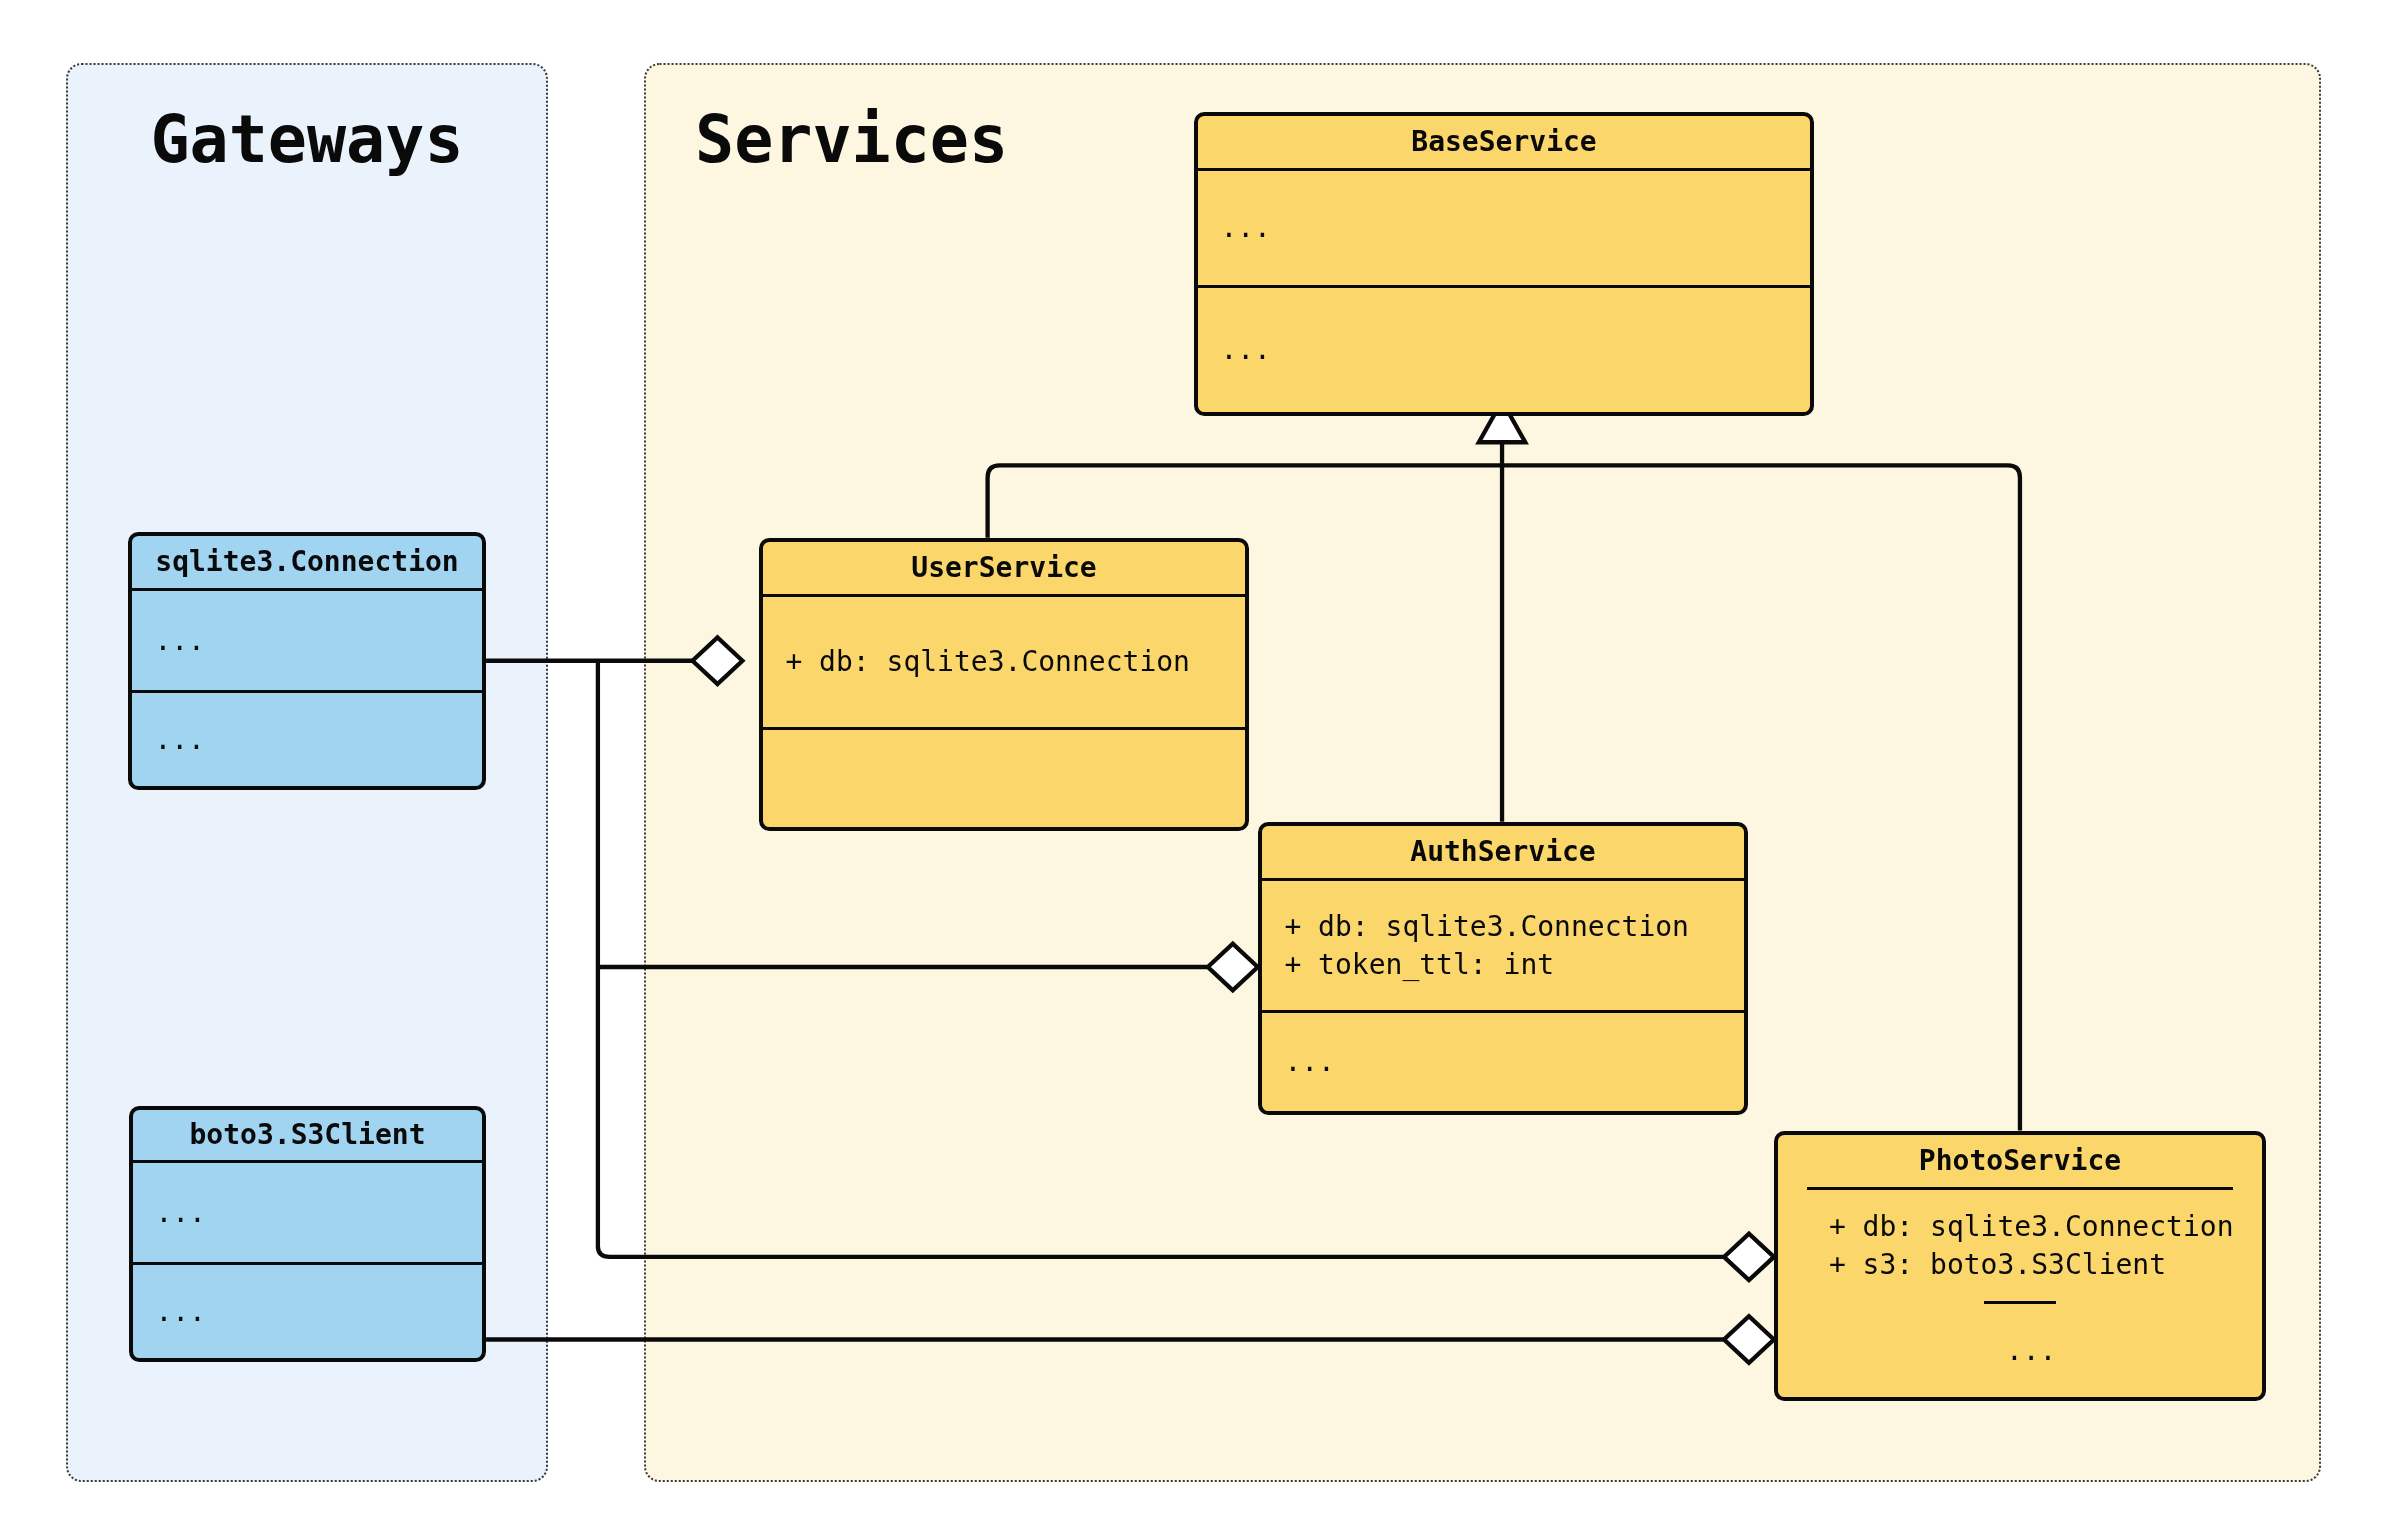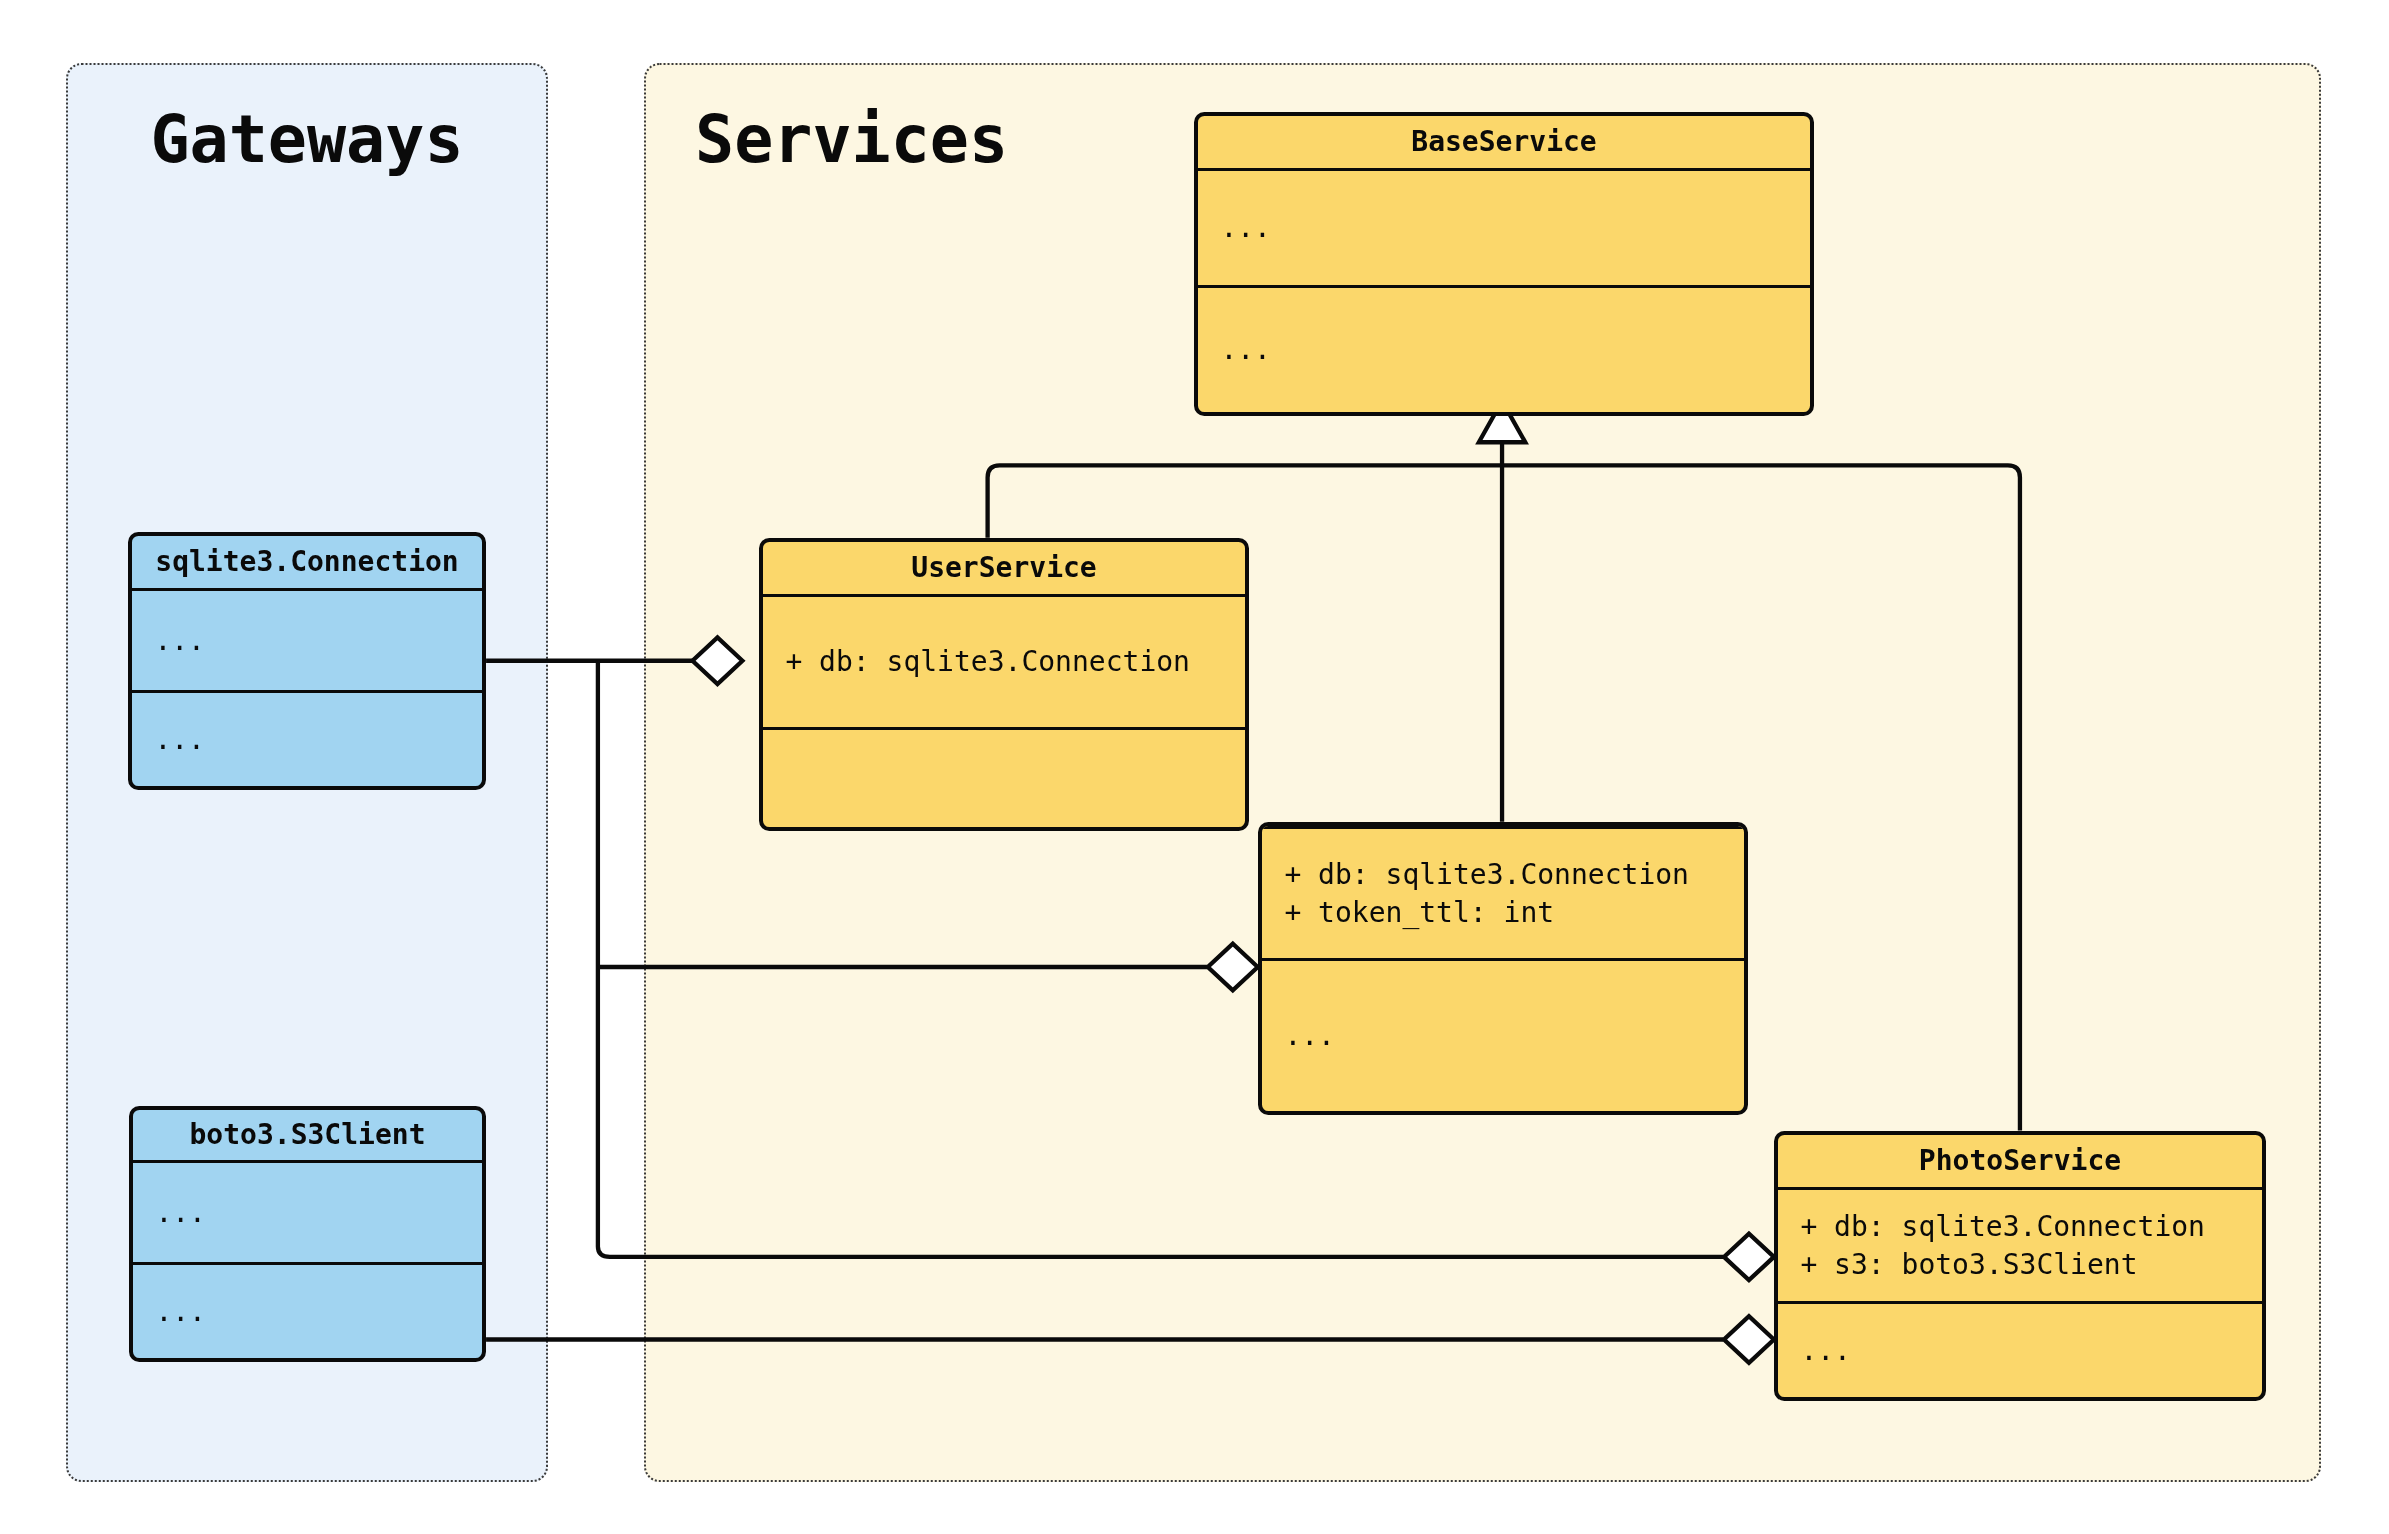--- a/index.html
+++ b/index.html
@@ -39,21 +39,21 @@
   .cmp.body{border-top:3.4px solid var(--ink);padding-left:22.4px;flex:0 0 auto;}
   .cmp.last{flex:1 1 auto;}
 
   
   .box-base   {left:1194px;top:112px; width:620px;height:304px;}
   .box-base .title{height:52px;} .box-base .attrs{height:117px;}
   .box-user   {left:759px; top:538px; width:490px;height:293px;}
   .box-user .title{height:52px;} .box-user .attrs{height:133px;}
   .box-auth   {left:1258px;top:822px; width:490px;height:293px;}
   .box-auth .title{height:52px;} .box-auth .attrs{height:132px;}
-  .box-photo  {left:1774px;top:1131px;width:492px;height:270px;}
+  .box-photo  {left:1774px;top:1131px;width:492px;height:270px;align-items:center;}
   .box-photo .title{height:52px;} .box-photo .attrs{height:114px;}
   .box-sqlite {left:128px; top:532px; width:358px;height:258px;}
   .box-sqlite .title{height:52px;} .box-sqlite .attrs{height:102px;}
   .box-boto   {left:129px; top:1106px;width:357px;height:256px;}
   .box-boto .title{height:50px;} .box-boto .attrs{height:102px;}
 </style>
 </head>
 <body>
 
 <div class="stage">
@@ -96,20 +96,21 @@
 
   <div class="uml-class service box-user">
     <div class="cmp title">UserService</div>
     <div class="cmp body attrs">
       <div>+ db: sqlite3.Connection</div>
     </div>
     <div class="cmp body last"></div>
   </div>
 
   <div class="uml-class service box-auth">
+    <div class="cmp title">AuthService</div>
     <div class="cmp body attrs">
       <div>+ db: sqlite3.Connection</div>
       <div>+ token_ttl: int</div>
     </div>
     <div class="cmp body last">
       <div>...</div>
     </div>
   </div>
 
   <div class="uml-class service box-photo">

